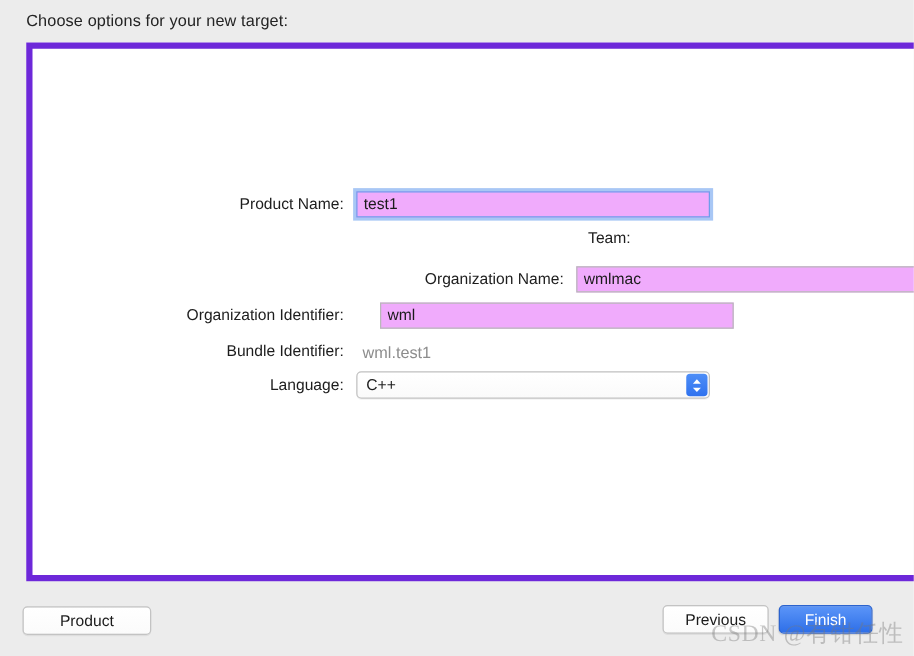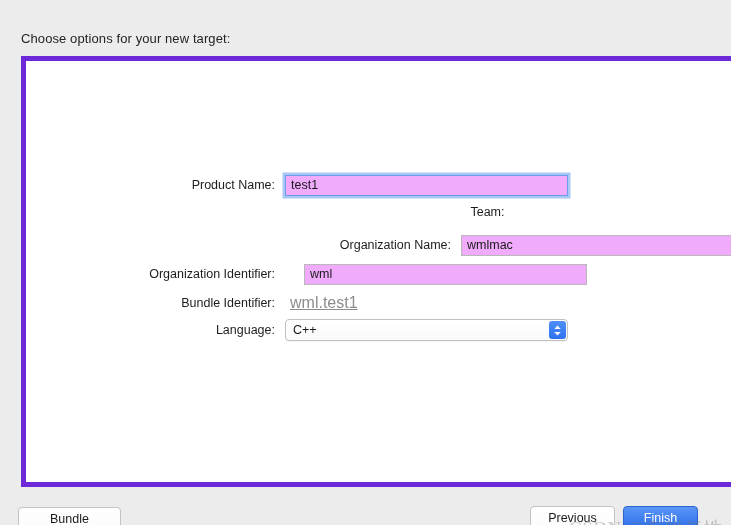--- a/index.html
+++ b/index.html
@@ -12,21 +12,20 @@
     background: #ececec;
     font-family: "Liberation Sans", sans-serif;
     -webkit-font-smoothing: antialiased;
     overflow: hidden;
     position: relative;
   }
 
   #root {
     position: absolute;
     inset: 0;
-    margin-top: 22px;
   }
 
   
   .prompt {
     position: absolute;
     left: 21px;
     top: 9px;
     font-size: 13px;
     color: #242424;
     letter-spacing: 0.1px;
@@ -78,25 +77,24 @@
     outline: none;
     border-radius: 0;
   }
   .textfield.focused {
     border: 1px solid #6d9eeb;
     box-shadow: 0 0 0 2.5px #a8c7f5;
   }
 
   
   .static-value {
-    font-size: 16px;
+    font-size: 13px;
     color: #8d8d8d;
     padding-left: 5px;
     white-space: nowrap;
-    text-decoration: underline;
   }
 
   
   .pushbutton {
     height: 21px;
     min-width: 113px;
     padding: 0 10px;
     box-sizing: border-box;
     background: linear-gradient(#ffffff, #fbfbfb);
     border: 1px solid #c3c3c3;
@@ -251,21 +249,21 @@
               <path d="M4.5 4.6 L1.3 1.1 L7.7 1.1 Z" fill="#ffffff"></path>
             </svg>
           </span>
         </div>
       </div>
     </div>
 
 
   </div>
 
-  <button id="cancel-button" class="btm-button btn-plain">Bundle</button>
+  <button id="cancel-button" class="btm-button btn-plain">Product</button>
 
   <button id="previous-button" class="btm-button btn-plain">Previous</button>
 
   <button id="finish-button" class="btm-button btn-default">Finish</button>
 
   <div class="watermark">CSDN @有钳任性</div>
 
 </div>
 
 </body></html>

